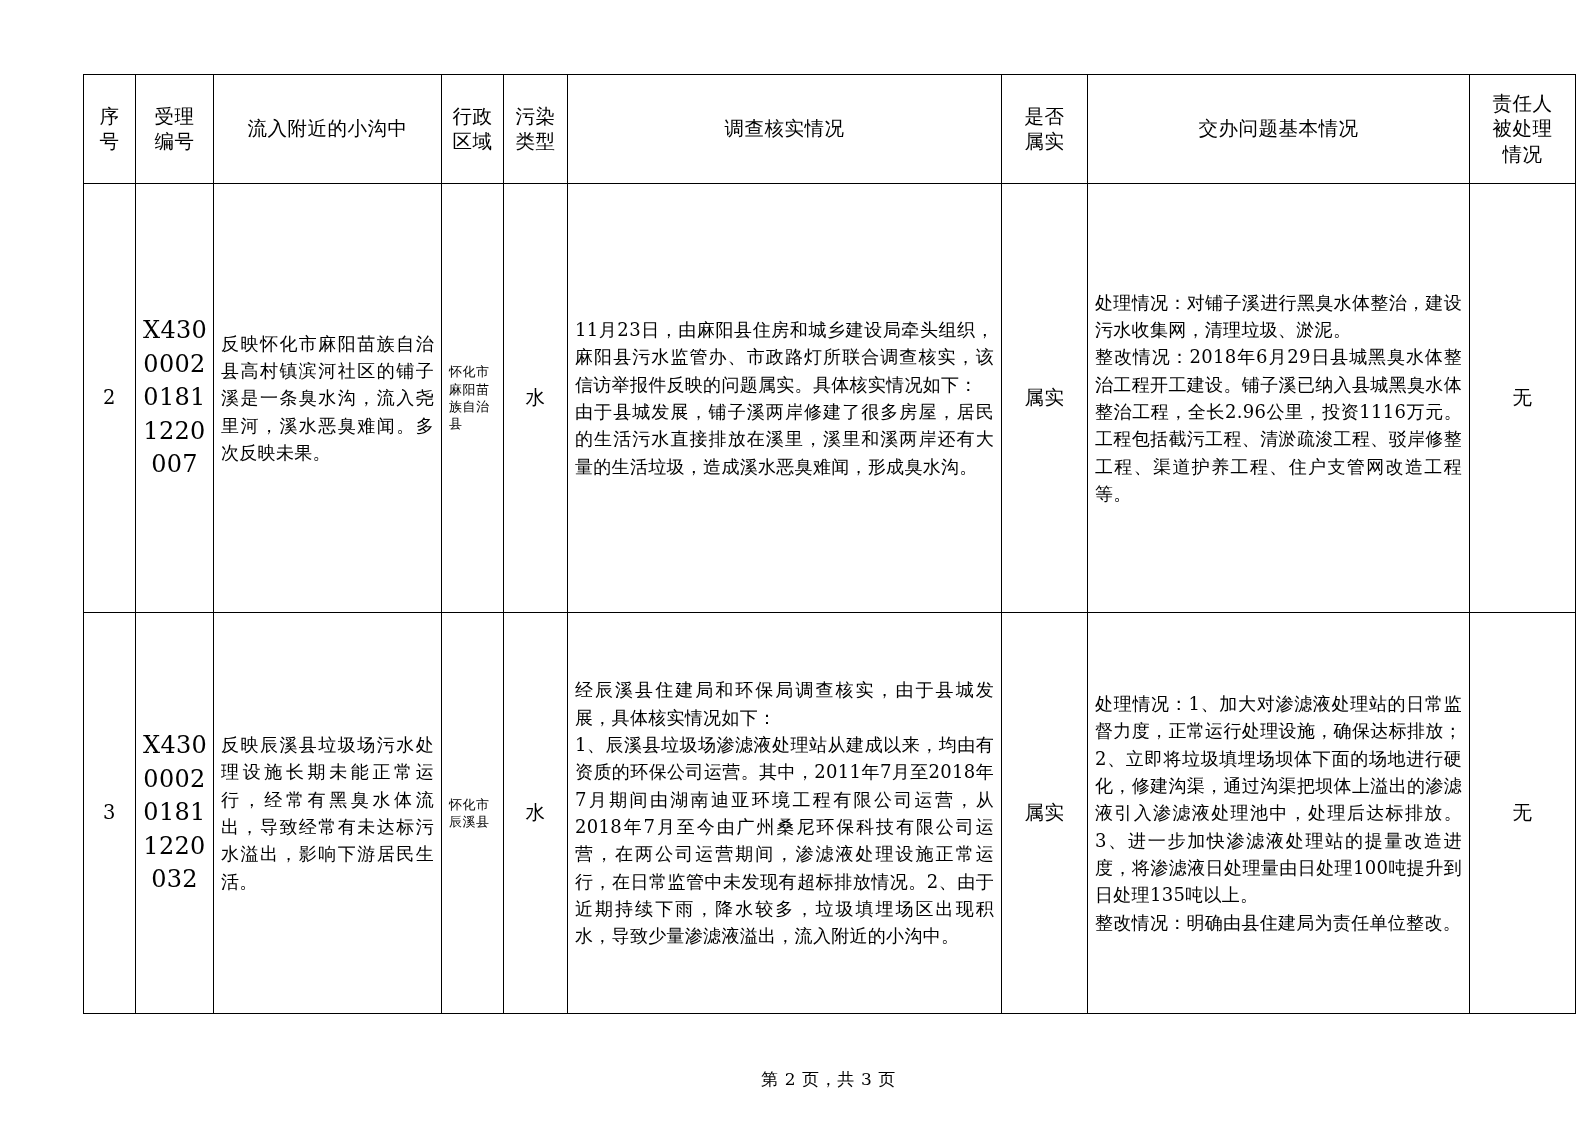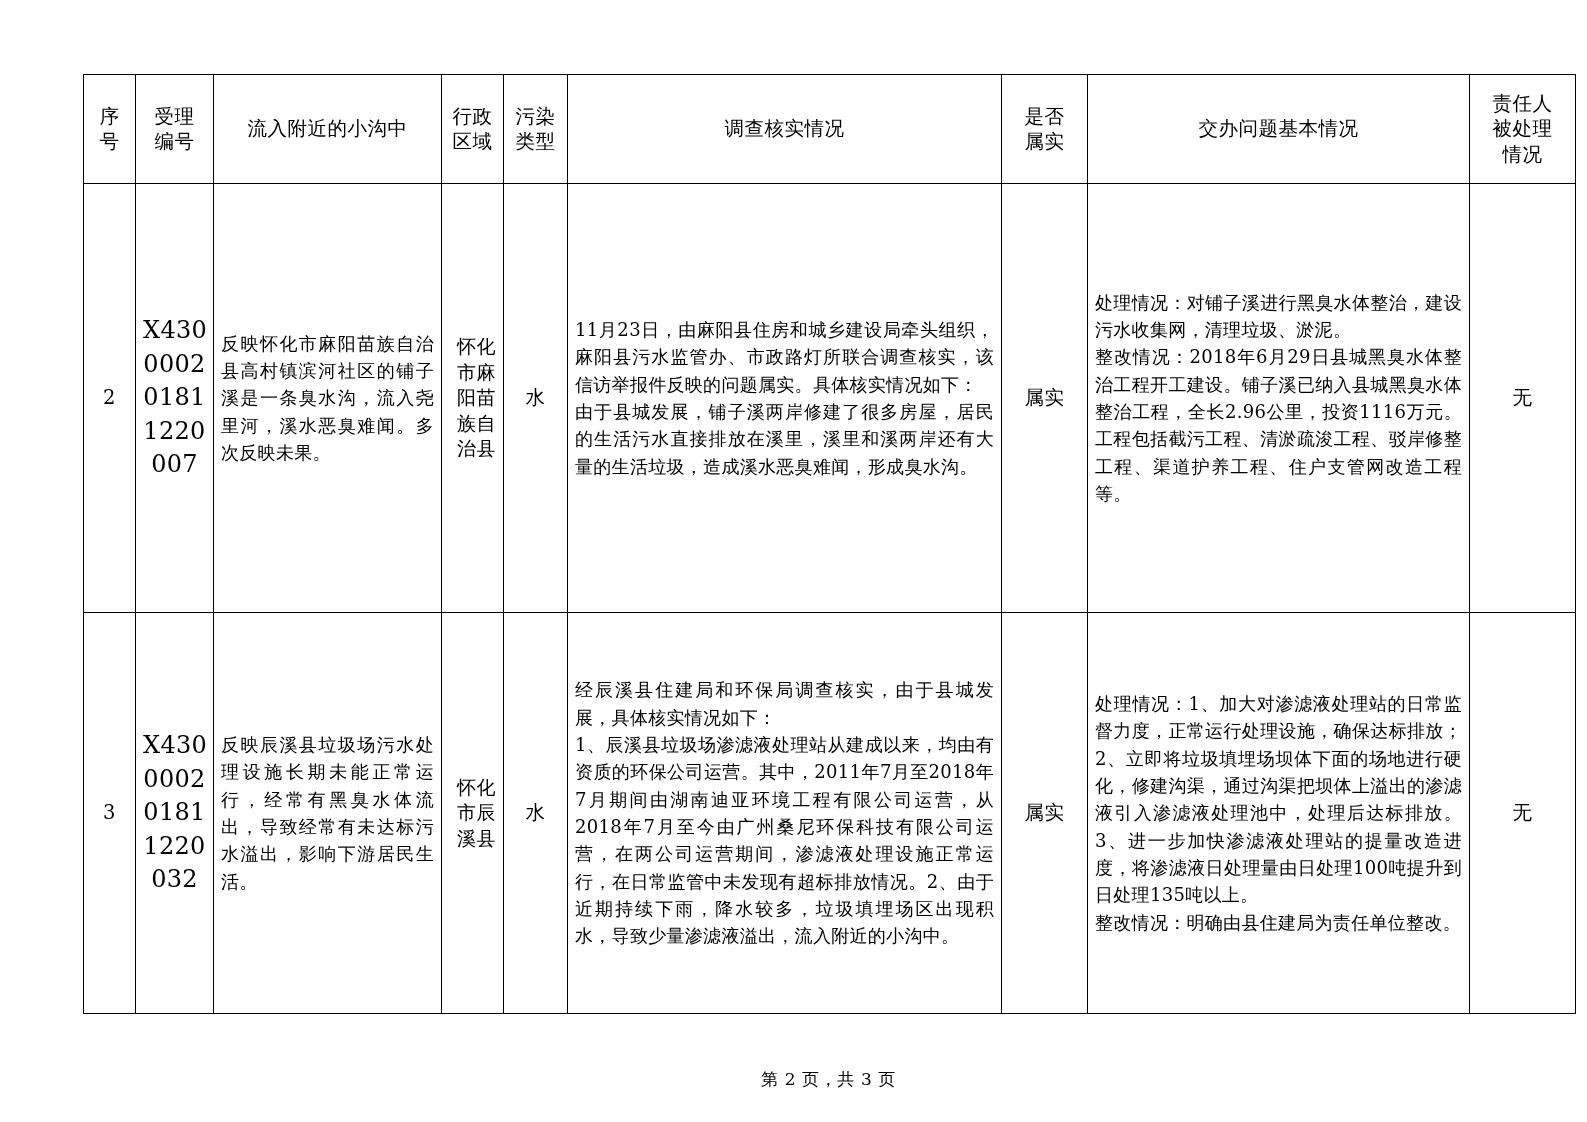--- a/index.html
+++ b/index.html
@@ -66,22 +66,22 @@
     line-height: 1.52;
     letter-spacing: 0.3px;
   }
   td.cell-code {
     text-align: center;
     font-size: 24px;
     line-height: 1.40;
     letter-spacing: 0.3px;
   }
   td.cell-vertical {
-    text-align: right;
-    font-size: 19px;
+    text-align: left;
+    font-size: 13px;
     line-height: 1.34;
     letter-spacing: 0.5px;
     padding-left: 10px;
     padding-right: 10px;
   }
   .row-1 td { height: 420px; }
   .row-2 td { height: 392px; }
 
   .para { margin: 0; }
   .lead { font-weight: normal; }

